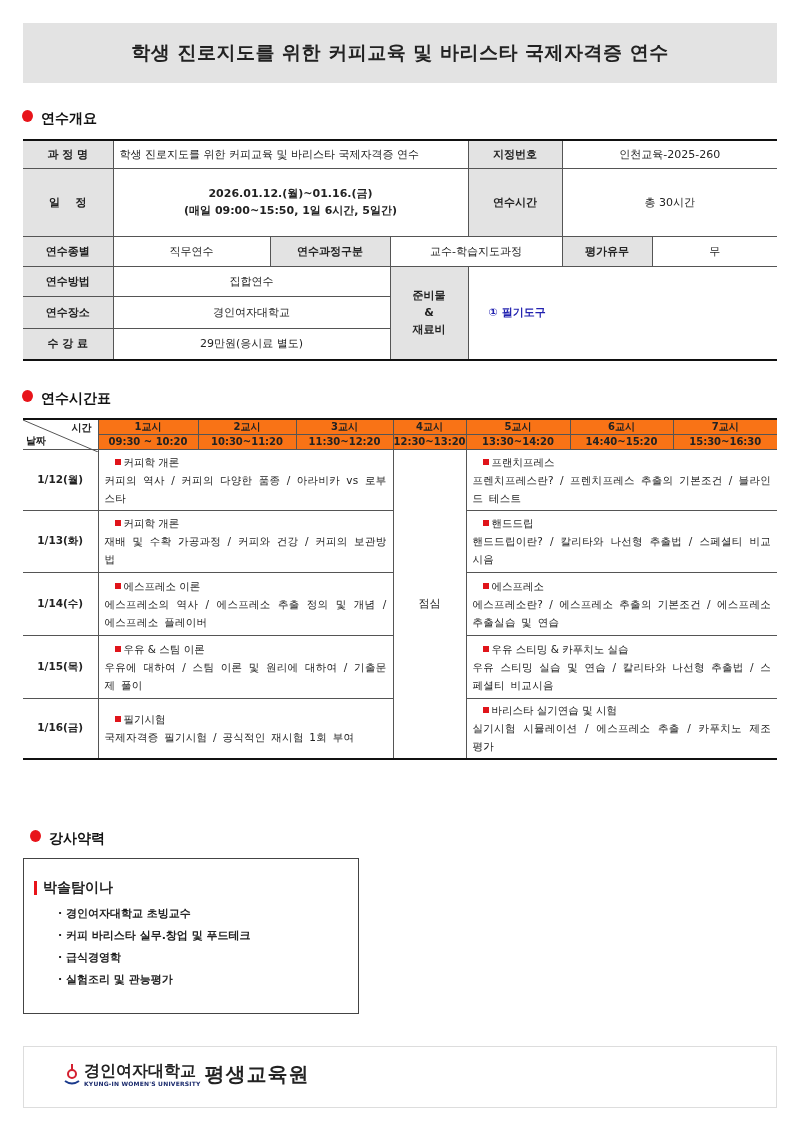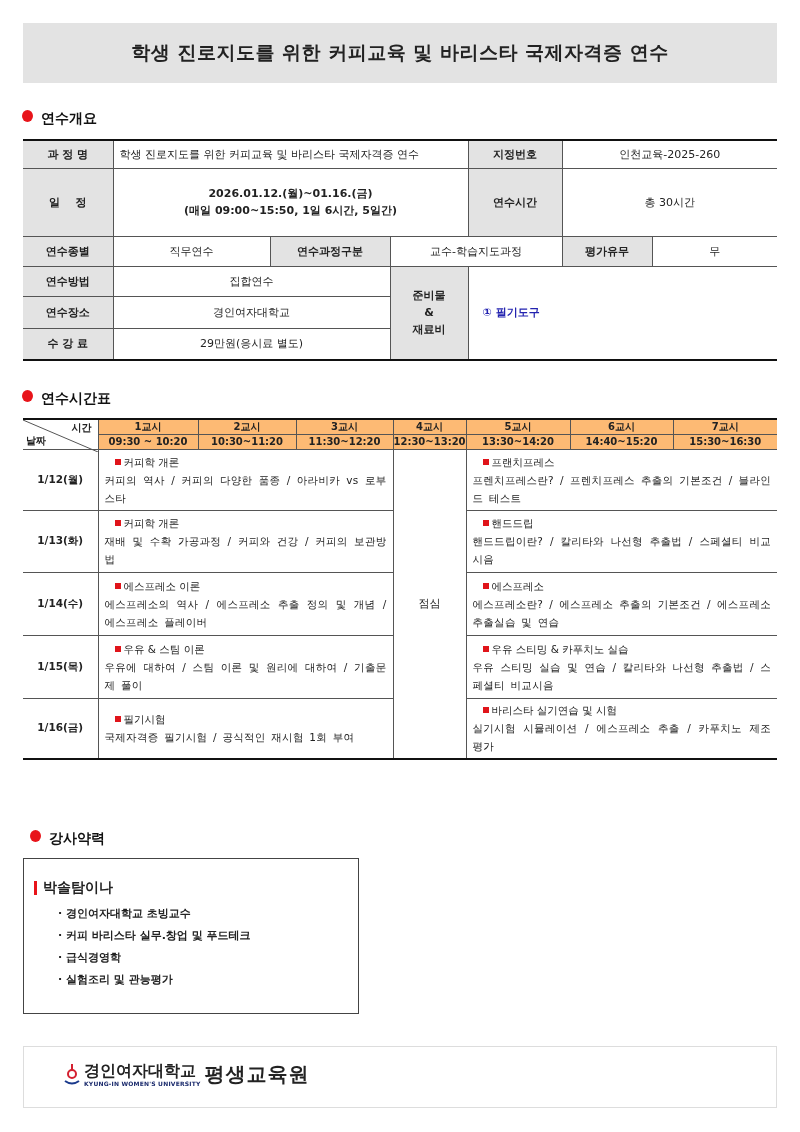--- a/index.html
+++ b/index.html
@@ -26,33 +26,33 @@
     border-top: 2px solid #111; border-bottom: 2px solid #111;
   }
   .overview td {
     border: 1px solid #555; font-size: 11px; text-align: center; vertical-align: middle;
     padding: 2px 4px; color: #222; line-height: 17px;
   }
   .overview td.lab { background: #e3e3e3; font-weight: bold; }
   .overview tr td:first-child { border-left: none; }
   .overview tr td:last-child { border-right: none; }
   .overview td.left { text-align: left; padding-left: 6px; }
-  .overview td.blue { color: #2323b0; font-weight: bold; text-align: left; padding-left: 14px; }
+  .overview td.blue { color: #2323b0; font-weight: bold; text-align: left; padding-left: 20px; }
   .bold { font-weight: bold; }
 
   .sched {
     position: absolute; left: 23px; top: 418px; width: 754px;
     border-top: 2px solid #111; border-bottom: 2px solid #111;
   }
   .sched td {
     border: 1px solid #555; font-size: 10.5px; vertical-align: middle; color: #222;
   }
   .sched tr td:last-child { border-right: none; }
   .sched tr td:first-child { border-left: none; }
-  .sched .hd { background: #fdba74; text-align: center; font-weight: bold; height: 15px; line-height: 13px; font-size: 10px; }
+  .sched .hd { background: #f97316; text-align: center; font-weight: bold; height: 15px; line-height: 13px; font-size: 10px; }
   .sched .corner { position: relative; background: #fff; padding: 0; }
   .corner .c-time { position: absolute; right: 6px; top: 1px; font-size: 10px; font-weight: bold; }
   .corner .c-date { position: absolute; left: 3px; bottom: 1px; font-size: 10px; font-weight: bold; }
   .corner svg { position: absolute; left: 0; top: 0; }
   .sched .day { text-align: center; font-weight: bold; font-size: 10.5px; background: #fff; }
   .sched .lunch { text-align: center; font-size: 11px; background: #fff; }
   .sched .content { padding: 2px 6px 2px 6px; line-height: 18px; text-align: justify; }
   .topic { padding-left: 10px; }
   .sq { display: inline-block; width: 6px; height: 6px; background: #e0141a; margin-right: 3px; vertical-align: 1px; }
   .desc { letter-spacing: 0.3px; word-spacing: 2px; }

